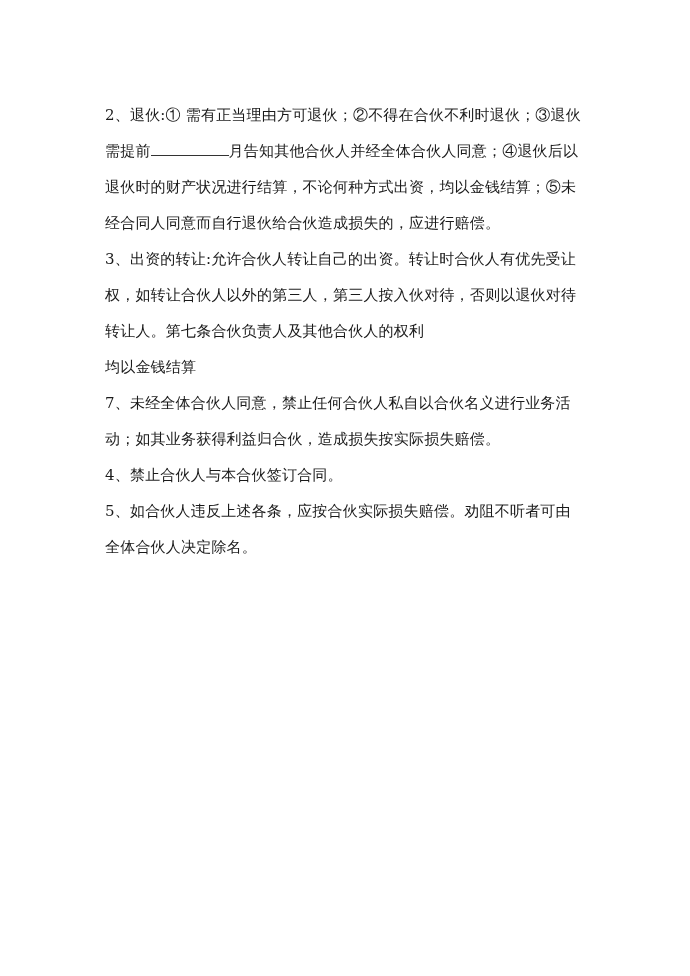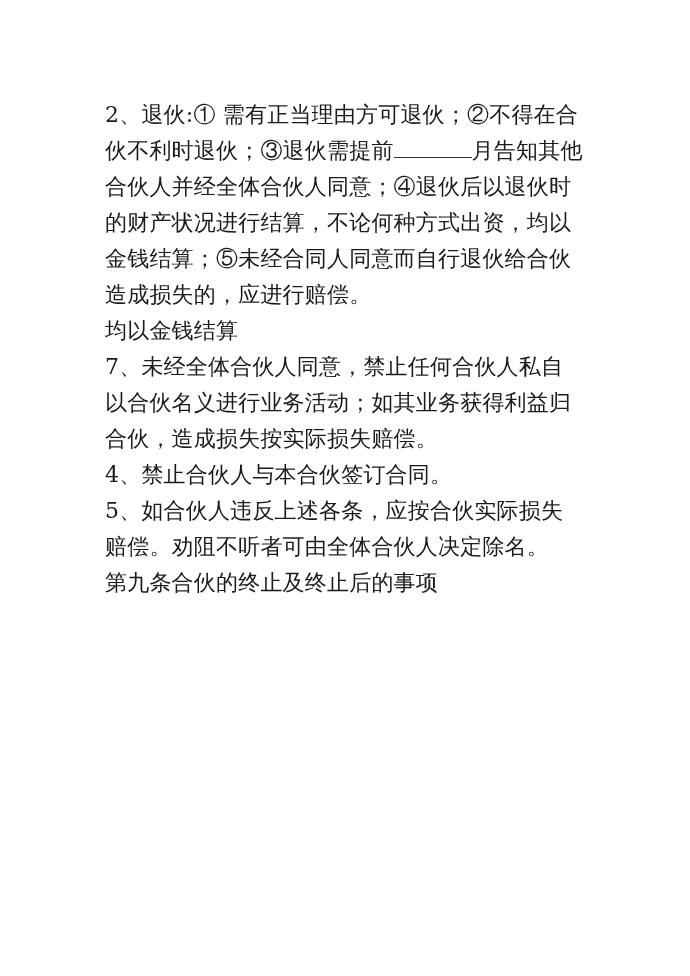--- a/index.html
+++ b/index.html
@@ -3,36 +3,36 @@
 <meta charset="utf-8">
 <style>
   html, body { margin: 0; padding: 0; background: #ffffff; }
   body { width: 690px; height: 976px; position: relative; overflow: hidden; }
   .page {
     position: absolute;
     left: 105px;
     top: 97px;
     width: 480px;
     font-family: "DejaVu Serif", "Liberation Serif", serif;
-    font-size: 22px;
+    font-size: 15px;
     line-height: 36px;
     color: #1a1a1a;
   }
   .para { margin: 0; padding: 0; letter-spacing: 0.2px; }
   .blank {
     display: inline-block;
     width: 78px;
     border-bottom: 1px solid #333;
     height: 18px;
     vertical-align: baseline;
   }
 </style>
 </head>
 <body>
 
 <div class="page">
   <p class="para"><span>2、退伙:① 需有正当理由方可退伙；②不得在合伙不利时退伙；③退伙需提前</span><span class="blank"></span><span>月告知其他合伙人并经全体合伙人同意；④退伙后以退伙时的财产状况进行结算，不论何种方式出资，均以金钱结算；⑤未经合同人同意而自行退伙给合伙造成损失的，应进行赔偿。</span></p>
+  <p class="para">3、出资的转让:允许合伙人转让自己的出资。转让时合伙人有优先受让权，如转让合伙人以外的第三人，第三人按入伙对待，否则以退伙对待转让人。第七条合伙负责人及其他合伙人的权利</p>
   <p class="para">均以金钱结算</p>
   <p class="para">7、未经全体合伙人同意，禁止任何合伙人私自以合伙名义进行业务活动；如其业务获得利益归合伙，造成损失按实际损失赔偿。</p>
   <p class="para">4、禁止合伙人与本合伙签订合同。</p>
   <p class="para">5、如合伙人违反上述各条，应按合伙实际损失赔偿。劝阻不听者可由全体合伙人决定除名。</p>
-  <p class="para">第九条合伙的终止及终止后的事项</p>
 </div>
 
 </body></html>

